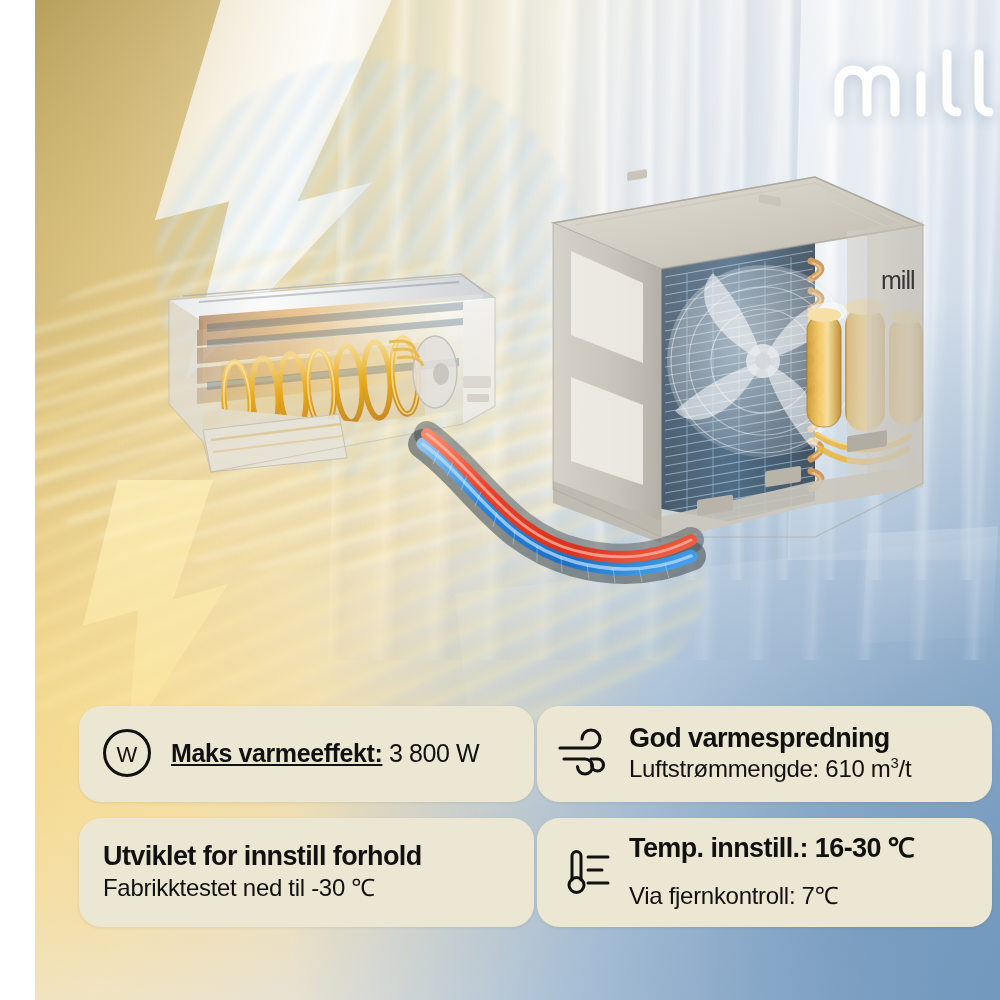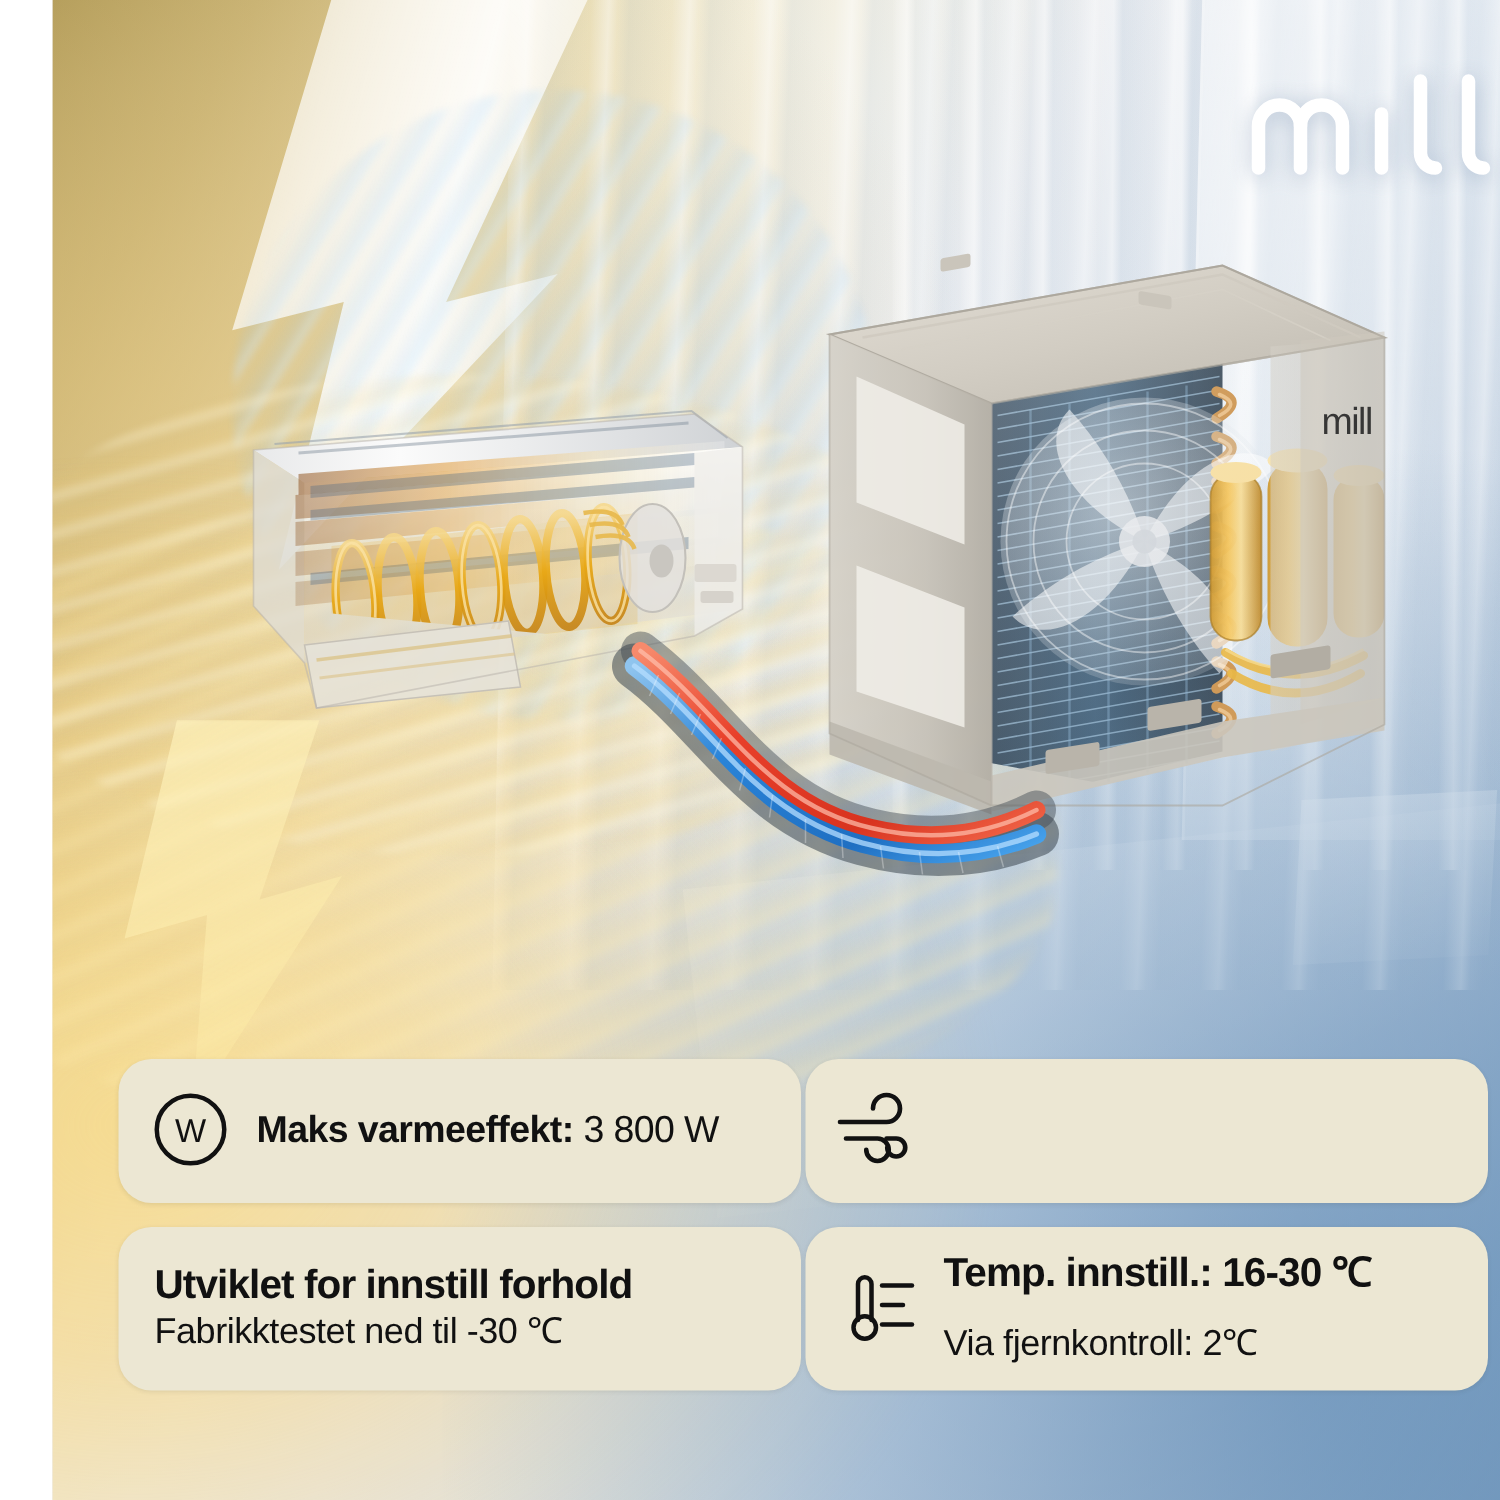--- a/index.html
+++ b/index.html
@@ -193,21 +193,21 @@
   .card-icon svg { display:block; }
   .card-text { display:flex; flex-direction:column; justify-content:center; }
 
   .line-primary {
     font-size:25px;
     line-height:1.24;
     letter-spacing:-.4px;
     color:#111;
     white-space:nowrap;
   }
-  .b { font-weight:bold; }
+  .b { font-weight:bold;text-decoration:underline; }
   .n { font-weight:normal;text-align:center; }
   .headline {
     font-size:27px; font-weight:bold; letter-spacing:-.6px; color:#111;
     line-height:1.2; white-space:nowrap;
   }
   .subline {
     font-size:24px; font-weight:normal; letter-spacing:-.3px; color:#111;
     line-height:1.25; white-space:nowrap;
   }
   sup { font-size:.62em; vertical-align:super; line-height:0; }
@@ -596,20 +596,27 @@
     <div class="card card-2">
       <div class="card-icon">
         <svg width="56" height="50" viewBox="0 0 56 50" aria-hidden="true">
           <g fill="none" stroke="#111" stroke-width="3.1" stroke-linecap="round">
             <path d="M3 20 H34 a9 9 0 1 0 -9 -9"></path>
             <path d="M7 31 H28 a7.5 7.5 0 1 1 -7.5 7.5"></path>
             <path d="M34 31 h6.5 a6 6 0 1 1 -6 6"></path>
           </g>
         </svg>
       </div>
+      <div class="card-text">
+        <div class="headline">God varmespredning</div>
+        <div class="subline">
+          <span>Luftstrømmengde:</span>
+          <span>610 m</span><sup>3</sup><span>/t</span>
+        </div>
+      </div>
     </div>
 
     <div class="card card-3">
       <div class="card-text">
         <div class="headline">Utviklet for innstill forhold</div>
         <div class="subline">Fabrikktestet ned til -30 ℃</div>
       </div>
     </div>
 
     <div class="card card-4">
@@ -619,19 +626,19 @@
             <path d="M14 34 V10 a4.5 4.5 0 0 1 9 0 V34"></path>
             <circle cx="18.5" cy="39" r="7.5"></circle>
             <path d="M30 11 H50"></path>
             <path d="M30 24 H44"></path>
             <path d="M30 37 H50"></path>
           </g>
         </svg>
       </div>
       <div class="card-text">
         <div class="headline">Temp. innstill.: 16-30 ℃</div>
-        <div class="subline">Via fjernkontroll: 2℃</div>
+        <div class="subline">Via fjernkontroll: 7℃</div>
       </div>
     </div>
 
   </div>
 
 </div>
 
 </body></html>

